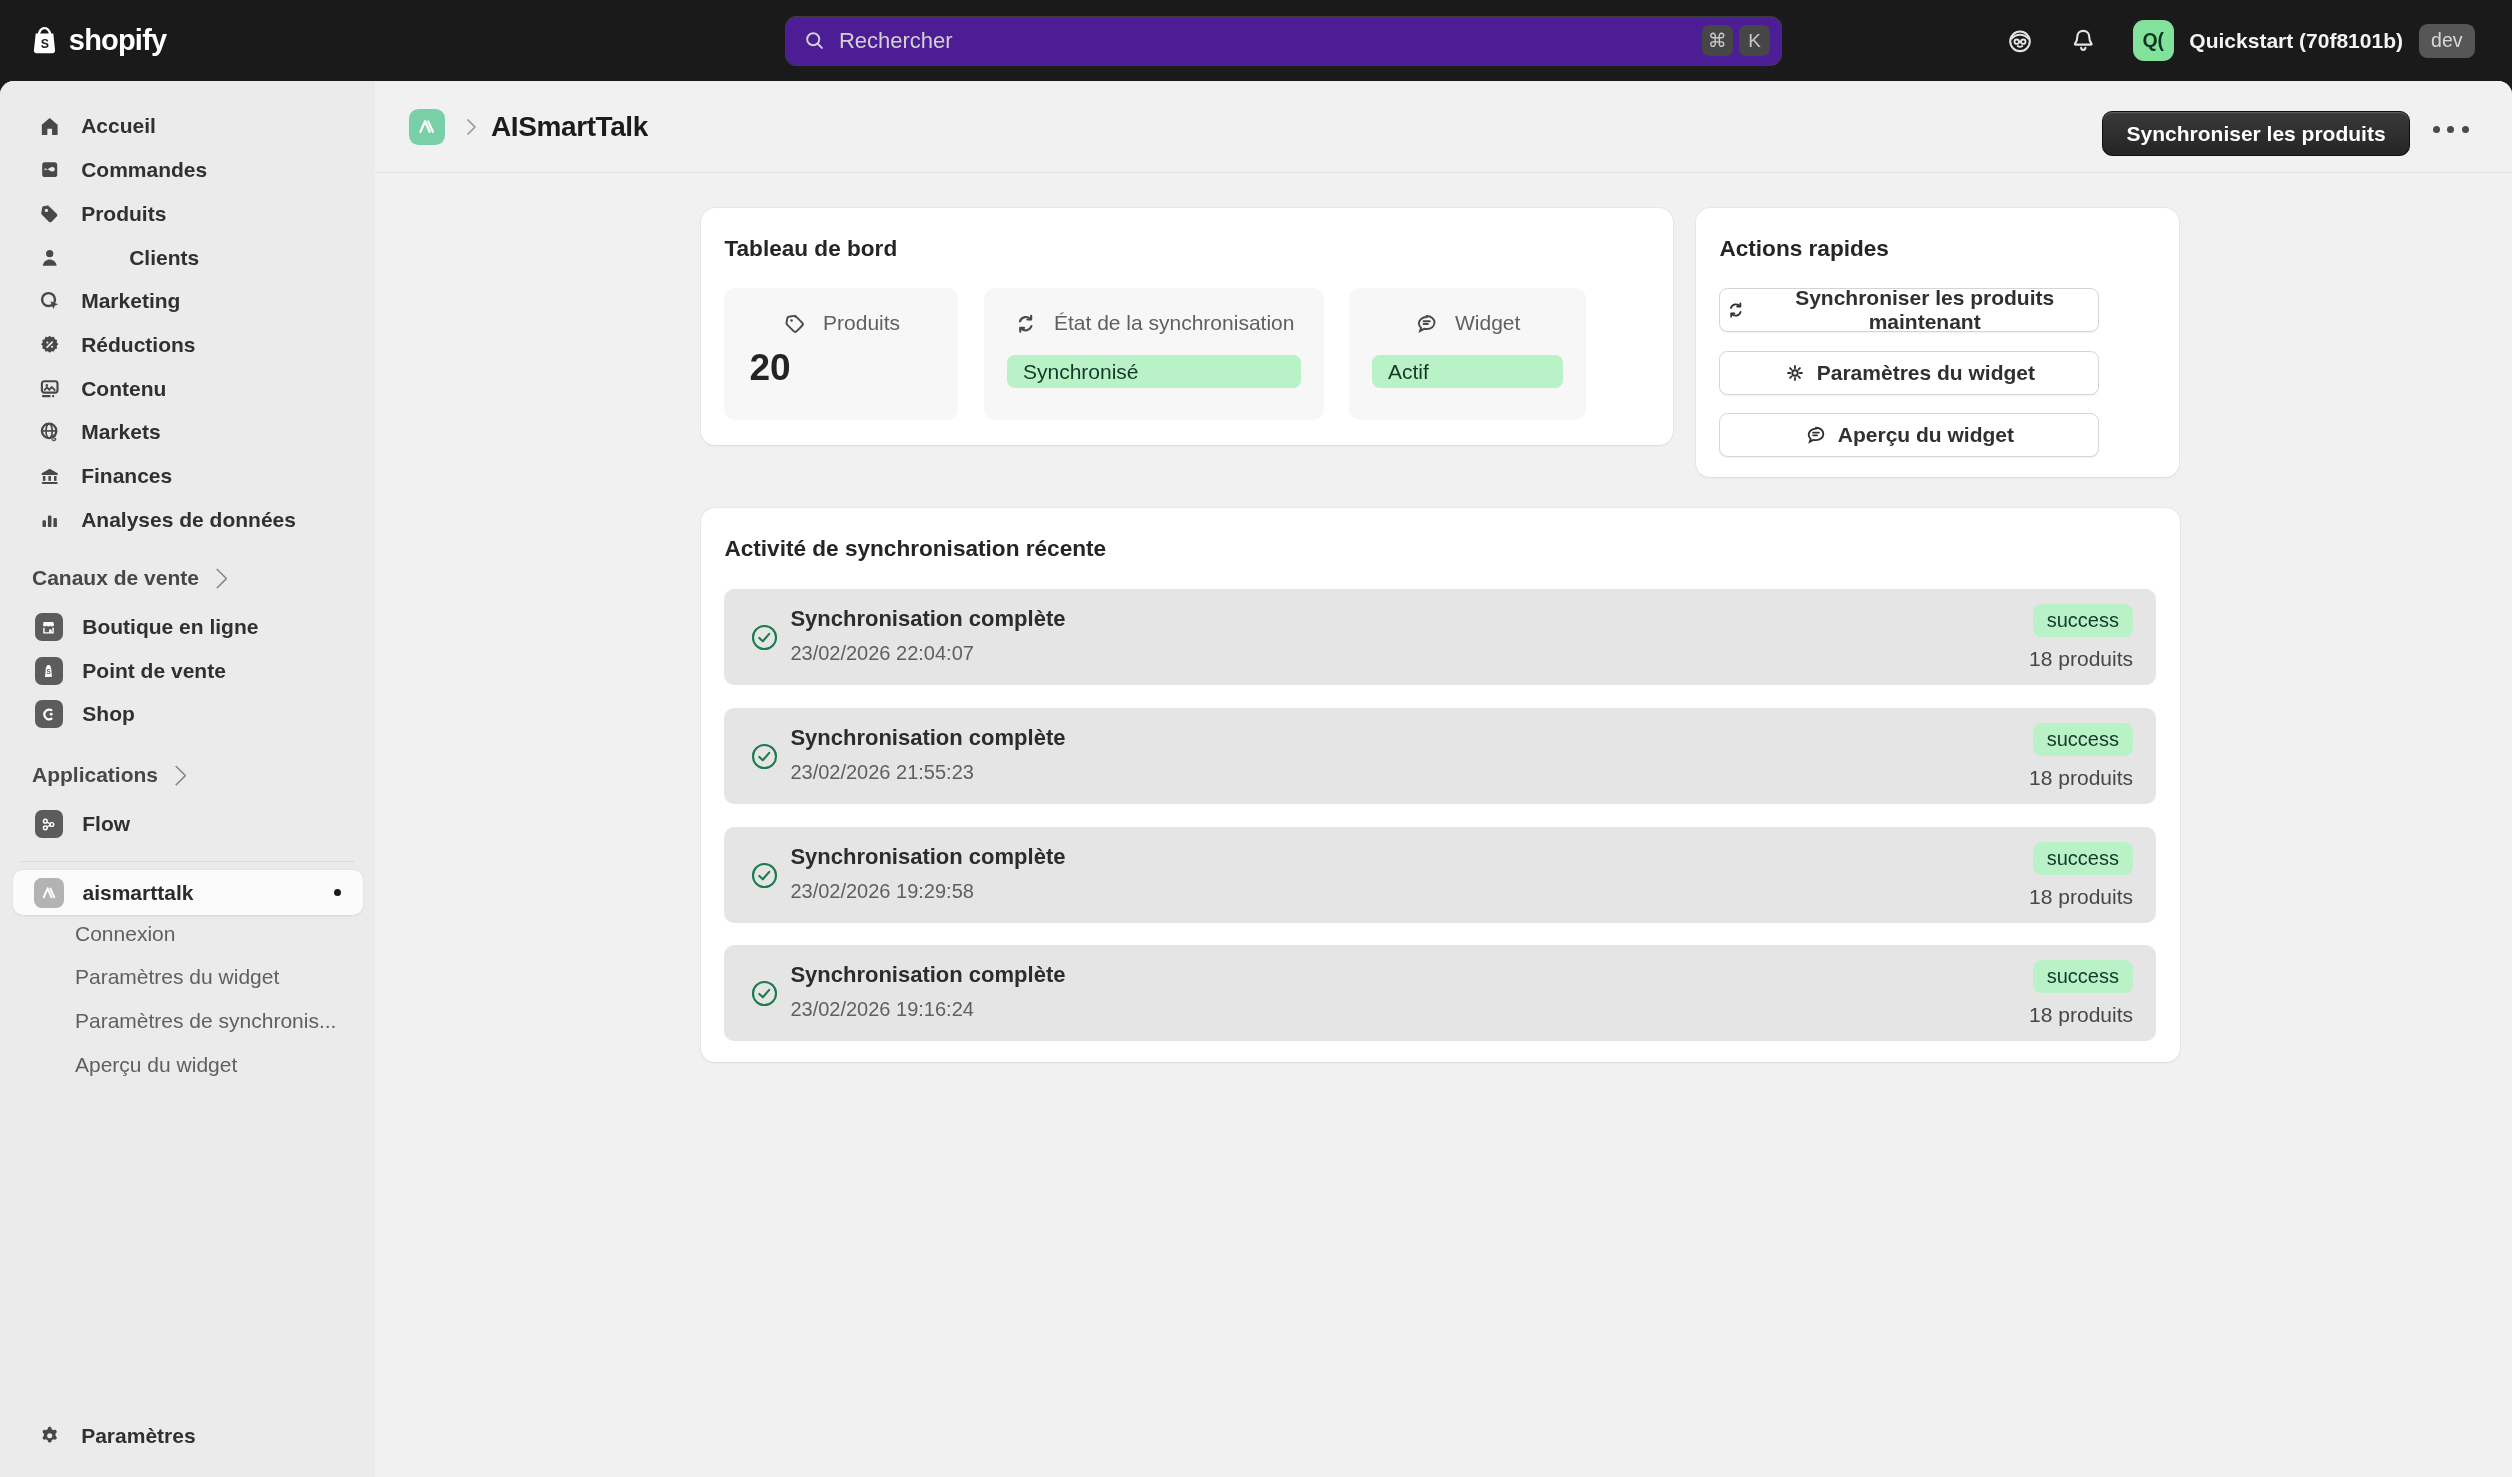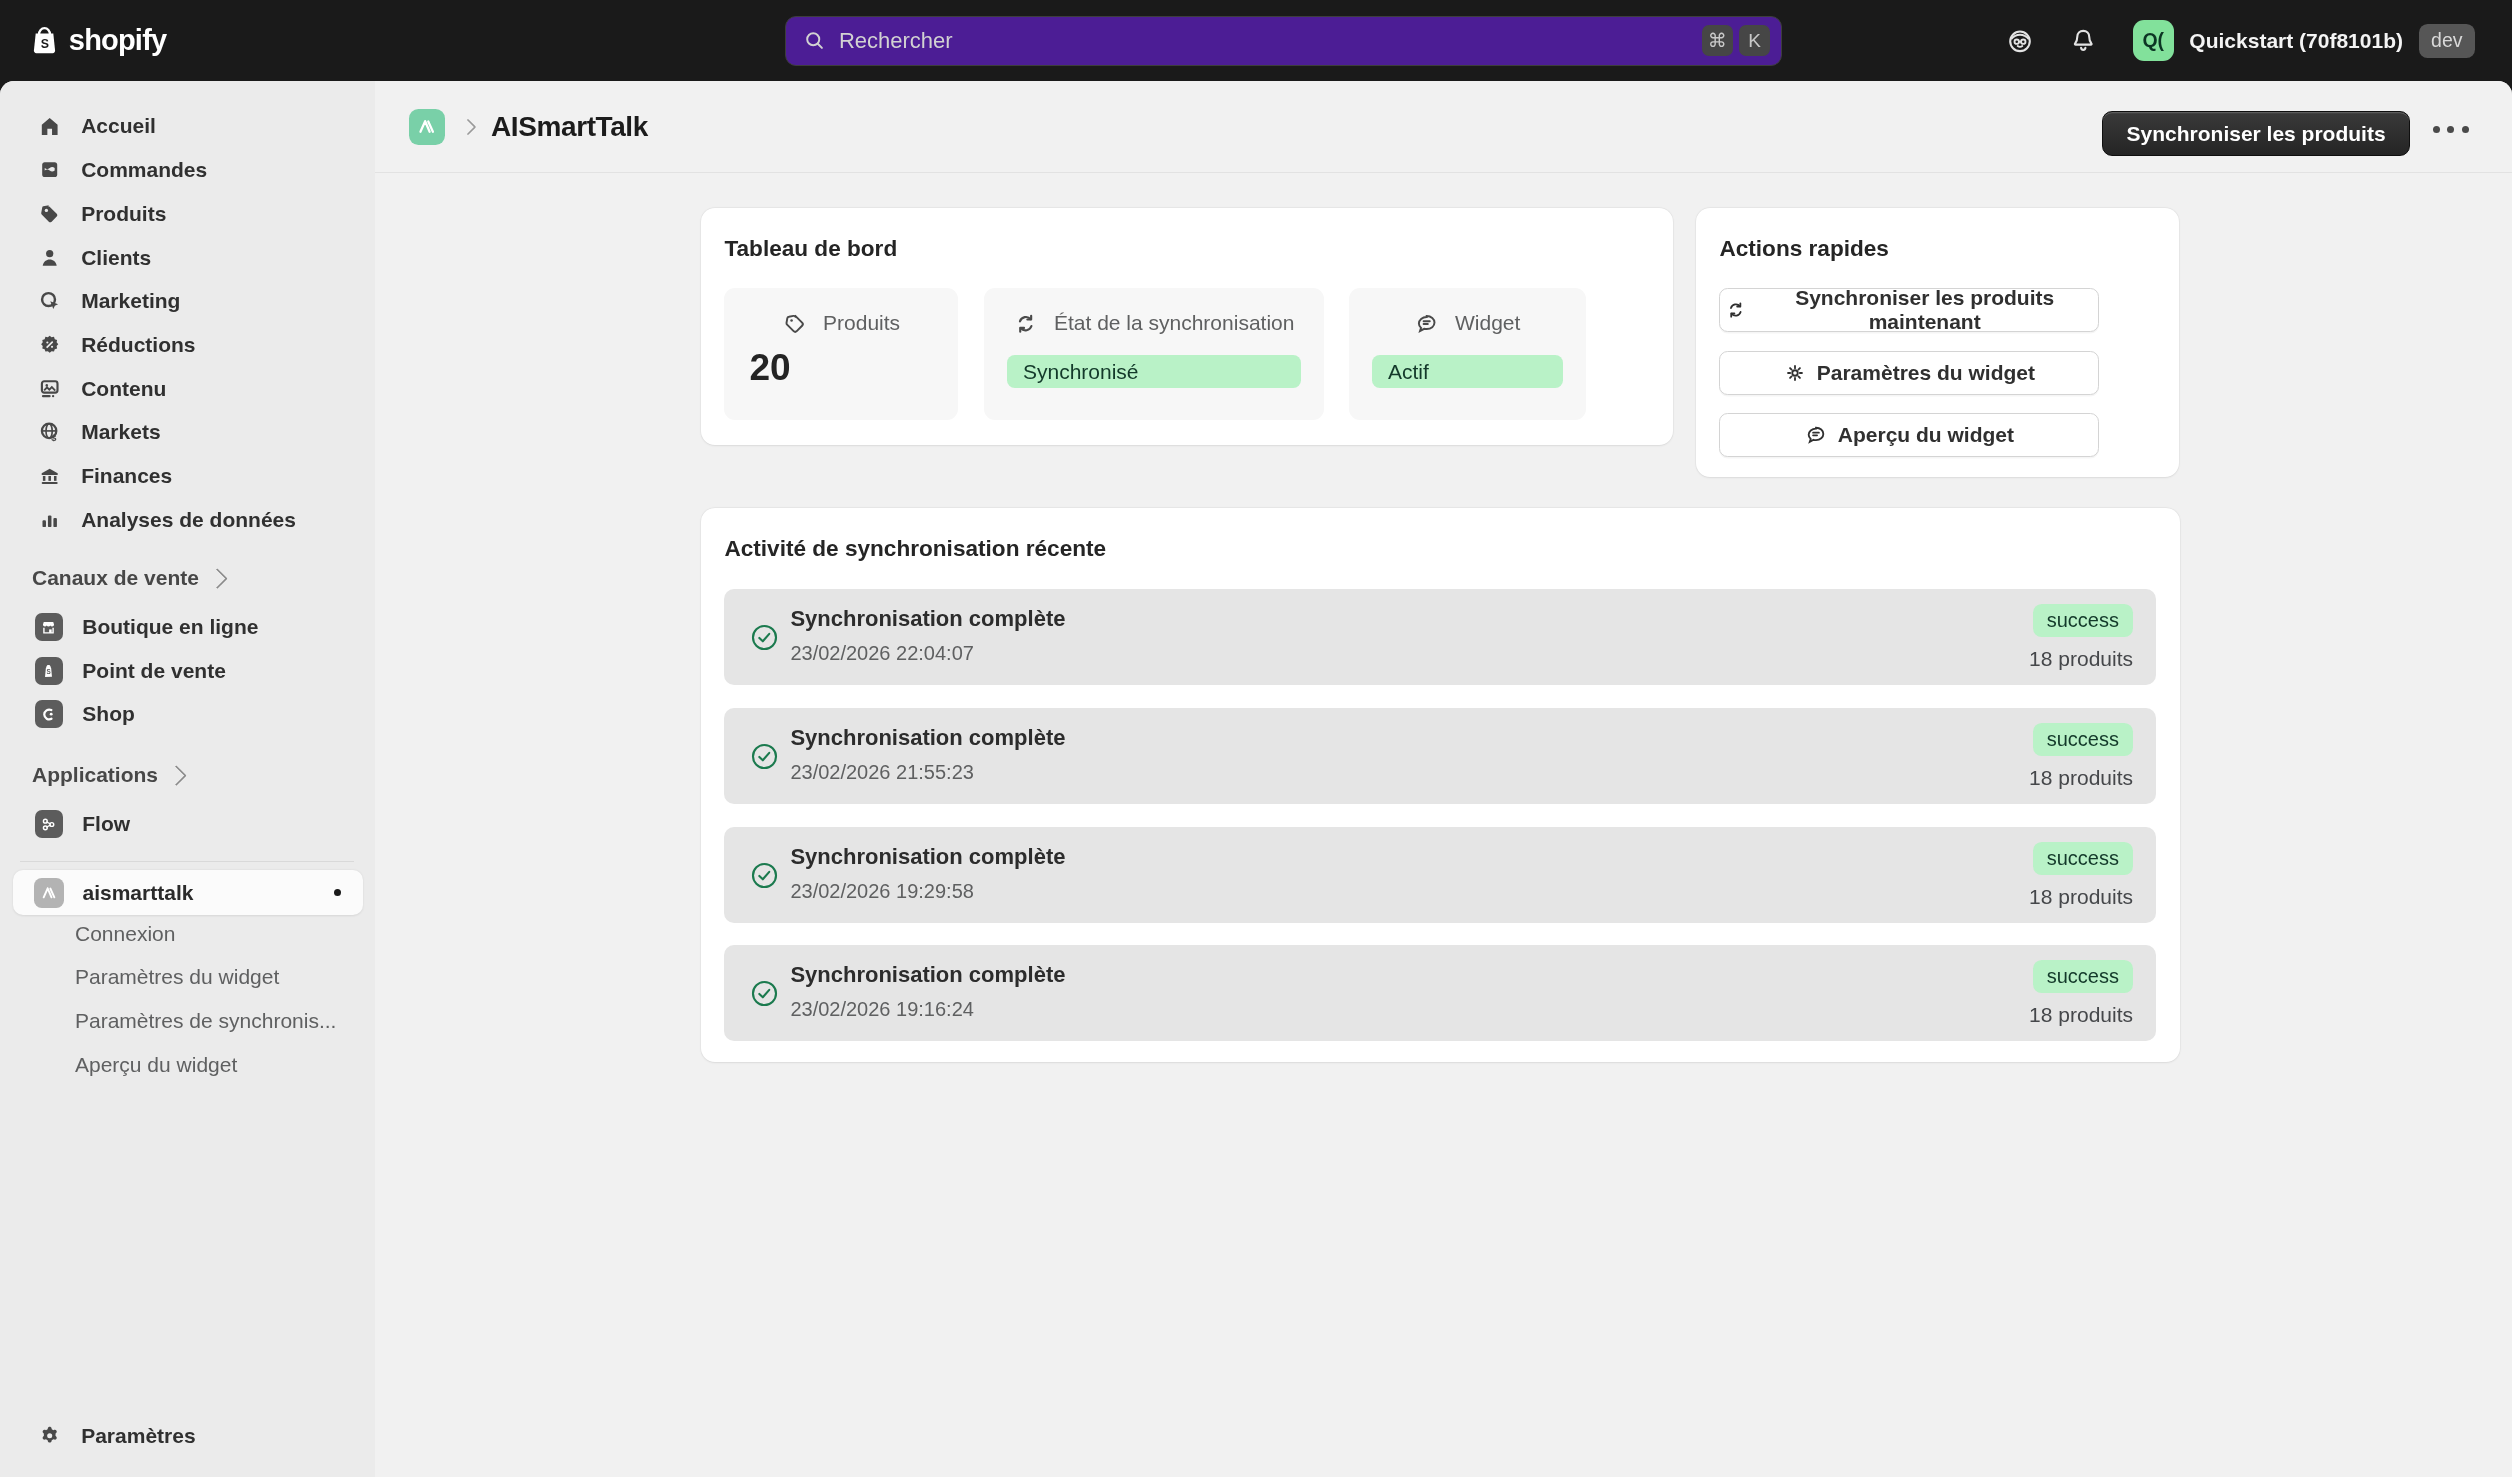--- a/index.html
+++ b/index.html
@@ -141,21 +141,21 @@
         </svg>
       <span class="lbl">Commandes</span>
     </div>
     <div class="side-item" style="top:111px;">
       <svg class="ic" viewBox="0 0 24 24">
           <path fill="#484848" d="M11.3 3.3 5.4 4.4c-.5.1-.9.5-1 1L3.3 11.3c-.1.6.1 1.2.5 1.6l7.3 7.3c.8.8 2.1.8 2.9 0l5.2-5.2c.8-.8.8-2.1 0-2.9l-7.3-7.3c-.4-.4-1-.6-1.6-.5z"></path>
           <circle cx="8.6" cy="8.6" r="1.7" fill="#ebebeb"></circle>
         </svg>
       <span class="lbl">Produits</span>
     </div>
-    <div class="side-item" style="top:155px;">
+    <div class="side-item" style="top:155px;gap:48px;">
       <svg class="ic" viewBox="0 0 24 24">
           <circle cx="12" cy="7.8" r="3.7" fill="#484848"></circle>
           <path fill="#484848" d="M4.8 20.2c.8-4 3.7-6.3 7.2-6.3s6.4 2.3 7.2 6.3z"></path>
         </svg>
       <span class="lbl">Clients</span>
     </div>
     <div class="side-item" style="top:198px;">
       <svg class="ic" viewBox="0 0 24 24">
           <circle cx="10.8" cy="10.8" r="6.6" fill="none" stroke="#484848" stroke-width="2.5"></circle>
           <path fill="#484848" d="M12.6 12.6l8 3-3.3 1.6-1.6 3.4z"></path>

